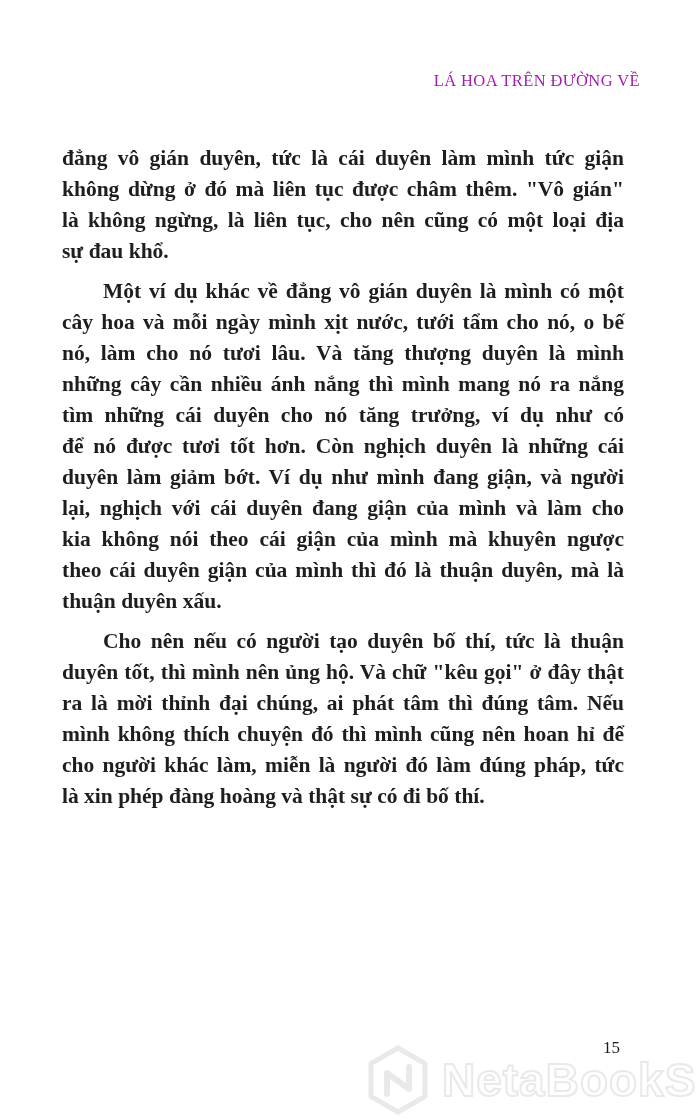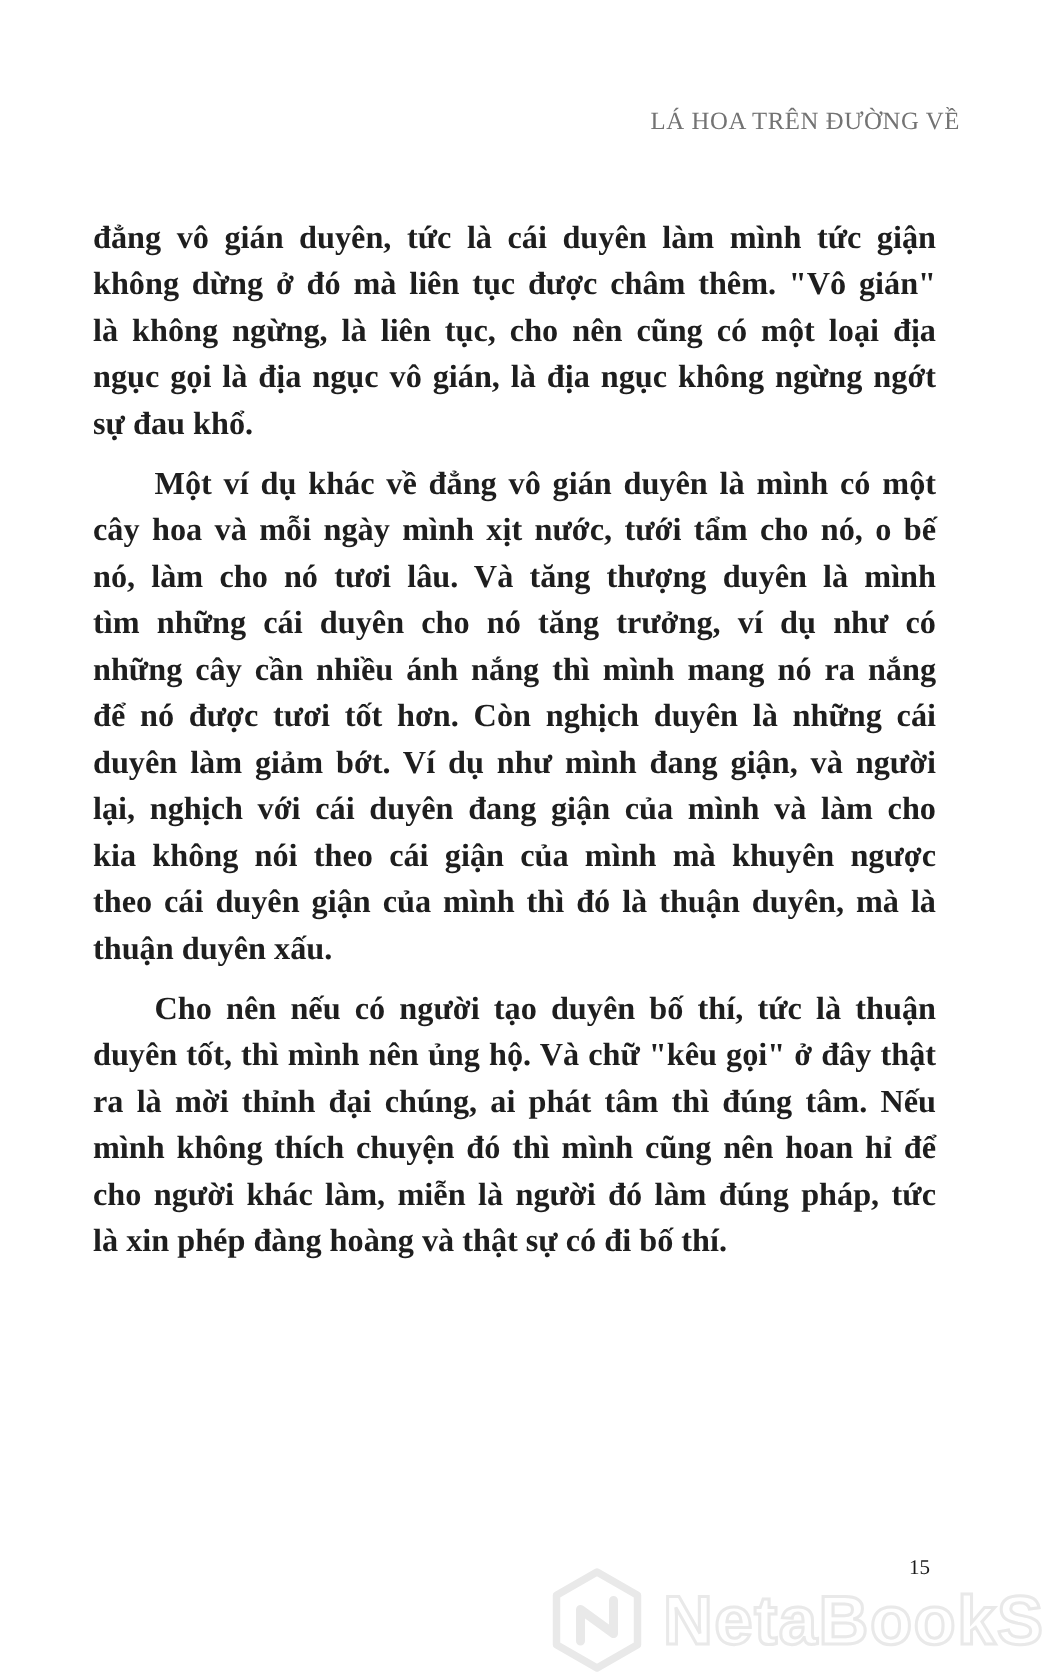--- a/index.html
+++ b/index.html
@@ -13,21 +13,21 @@
     color: #1e1e1e;
   }
   .running-header {
     position: absolute;
     top: 71px;
     left: 62px;
     width: 578px;
     text-align: right;
     font-size: 16.5px;
     letter-spacing: 0.4px;
-    color: #737373;
+    color: #a21caf;
     white-space: nowrap;
   }
   .content {
     position: absolute;
     top: 143px;
     left: 62px;
     width: 578px;
   }
   .para { margin: 0 16px 9px 0; font-weight: bold; }
   .line {
@@ -39,21 +39,21 @@
     white-space: normal;
   }
   .line.last { text-align-last: left; }
   .line.indent { text-indent: 41px; }
   .page-number {
     position: absolute;
     top: 1038px;
     left: 62px;
     width: 558px;
     text-align: right;
-    font-size: 14px;
+    font-size: 17px;
     color: #1b1b1b;
     z-index: 2;
   }
   .watermark {
     position: absolute;
     left: 366px;
     top: 1044px;
     height: 72px;
     display: flex;
     align-items: center;
@@ -77,29 +77,28 @@
 
 <div class="page">
 
   <div class="running-header">LÁ HOA TRÊN ĐƯỜNG VỀ</div>
 
   <div class="content">
     <div class="para">
         <div class="line">đẳng vô gián duyên, tức là cái duyên làm mình tức giận</div>
         <div class="line">không dừng ở đó mà liên tục được châm thêm. "Vô gián"</div>
         <div class="line">là không ngừng, là liên tục, cho nên cũng có một loại địa</div>
-        <div class="line">ngục gọi là địa ngục vô gián, là địa ngục không ngừng ngớt</div>
         <div class="line last">sự đau khổ.</div>
       </div>
     <div class="para">
         <div class="line indent">Một ví dụ khác về đẳng vô gián duyên là mình có một</div>
         <div class="line">cây hoa và mỗi ngày mình xịt nước, tưới tẩm cho nó, o bế</div>
         <div class="line">nó, làm cho nó tươi lâu. Và tăng thượng duyên là mình</div>
+        <div class="line">những cây cần nhiều ánh nắng thì mình mang nó ra nắng</div>
         <div class="line">tìm những cái duyên cho nó tăng trưởng, ví dụ như có</div>
-        <div class="line">những cây cần nhiều ánh nắng thì mình mang nó ra nắng</div>
         <div class="line">để nó được tươi tốt hơn. Còn nghịch duyên là những cái</div>
         <div class="line">duyên làm giảm bớt. Ví dụ như mình đang giận, và người</div>
         <div class="line">lại, nghịch với cái duyên đang giận của mình và làm cho</div>
         <div class="line">kia không nói theo cái giận của mình mà khuyên ngược</div>
         <div class="line">theo cái duyên giận của mình thì đó là thuận duyên, mà là</div>
         <div class="line last">thuận duyên xấu.</div>
       </div>
     <div class="para">
         <div class="line indent">Cho nên nếu có người tạo duyên bố thí, tức là thuận</div>
         <div class="line">duyên tốt, thì mình nên ủng hộ. Và chữ "kêu gọi" ở đây thật</div>

